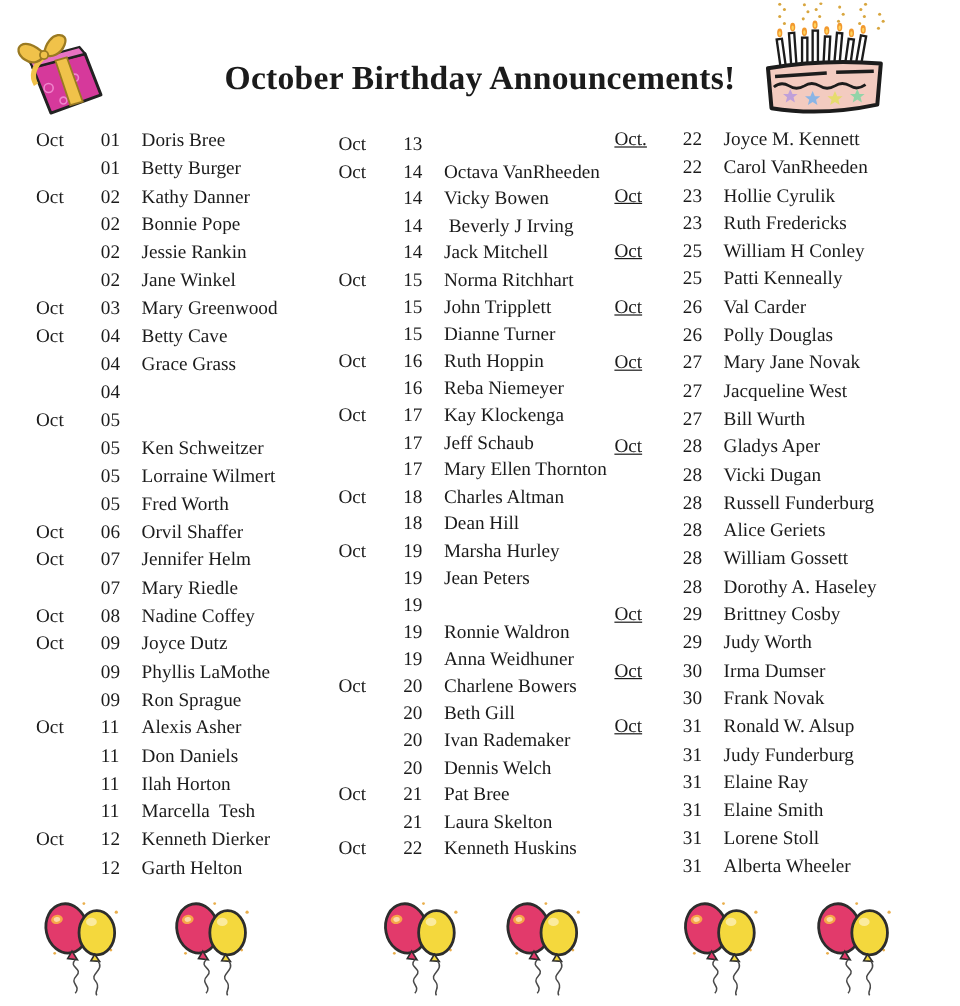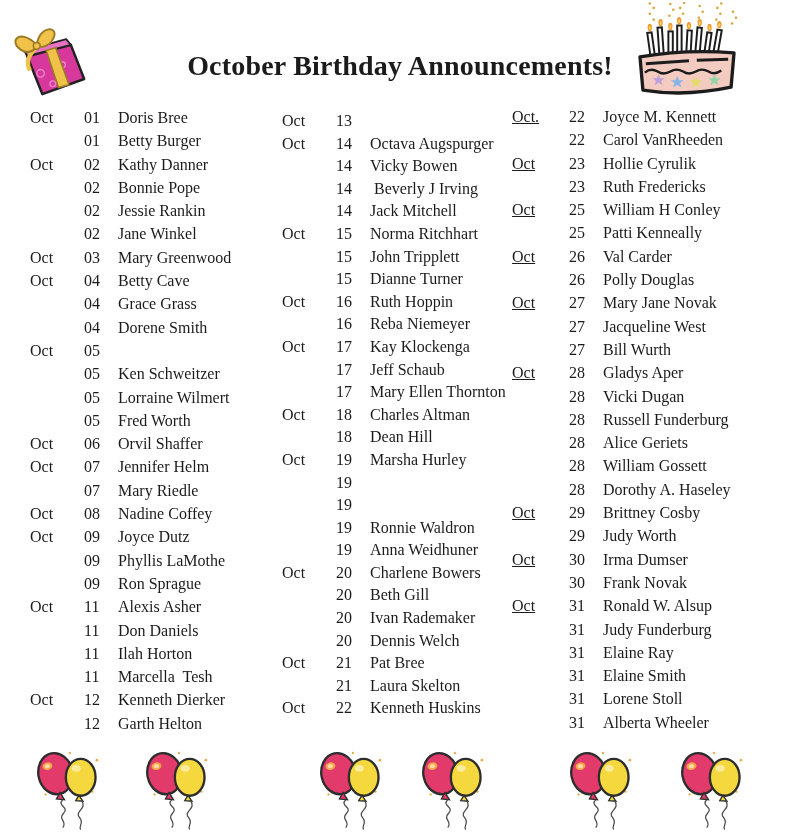--- a/index.html
+++ b/index.html
@@ -191,21 +191,20 @@
 
   <div class="row">
     <span class="m"></span>
     <span class="d">04</span>
     <span class="n">Grace Grass</span>
   </div>
 
   <div class="row">
     <span class="m"></span>
     <span class="d">04</span>
-    <span class="n">Dorene Smith</span>
   </div>
 
   <div class="row">
     <span class="m">Oct</span>
     <span class="d">05</span>
   </div>
 
   <div class="row">
     <span class="m"></span>
     <span class="d">05</span>
@@ -304,21 +303,21 @@
 </div>
   <div class="col col2">
   <div class="row">
     <span class="m">Oct</span>
     <span class="d">13</span>
   </div>
 
   <div class="row">
     <span class="m">Oct</span>
     <span class="d">14</span>
-    <span class="n">Octava Augspurger</span>
+    <span class="n">Octava VanRheeden</span>
   </div>
 
   <div class="row">
     <span class="m"></span>
     <span class="d">14</span>
     <span class="n">Vicky Bowen</span>
   </div>
 
   <div class="row">
     <span class="m"></span>
@@ -394,20 +393,21 @@
 
   <div class="row">
     <span class="m">Oct</span>
     <span class="d">19</span>
     <span class="n">Marsha Hurley</span>
   </div>
 
   <div class="row">
     <span class="m"></span>
     <span class="d">19</span>
+    <span class="n">Jean Peters</span>
   </div>
 
   <div class="row">
     <span class="m"></span>
     <span class="d">19</span>
   </div>
 
   <div class="row">
     <span class="m"></span>
     <span class="d">19</span>

